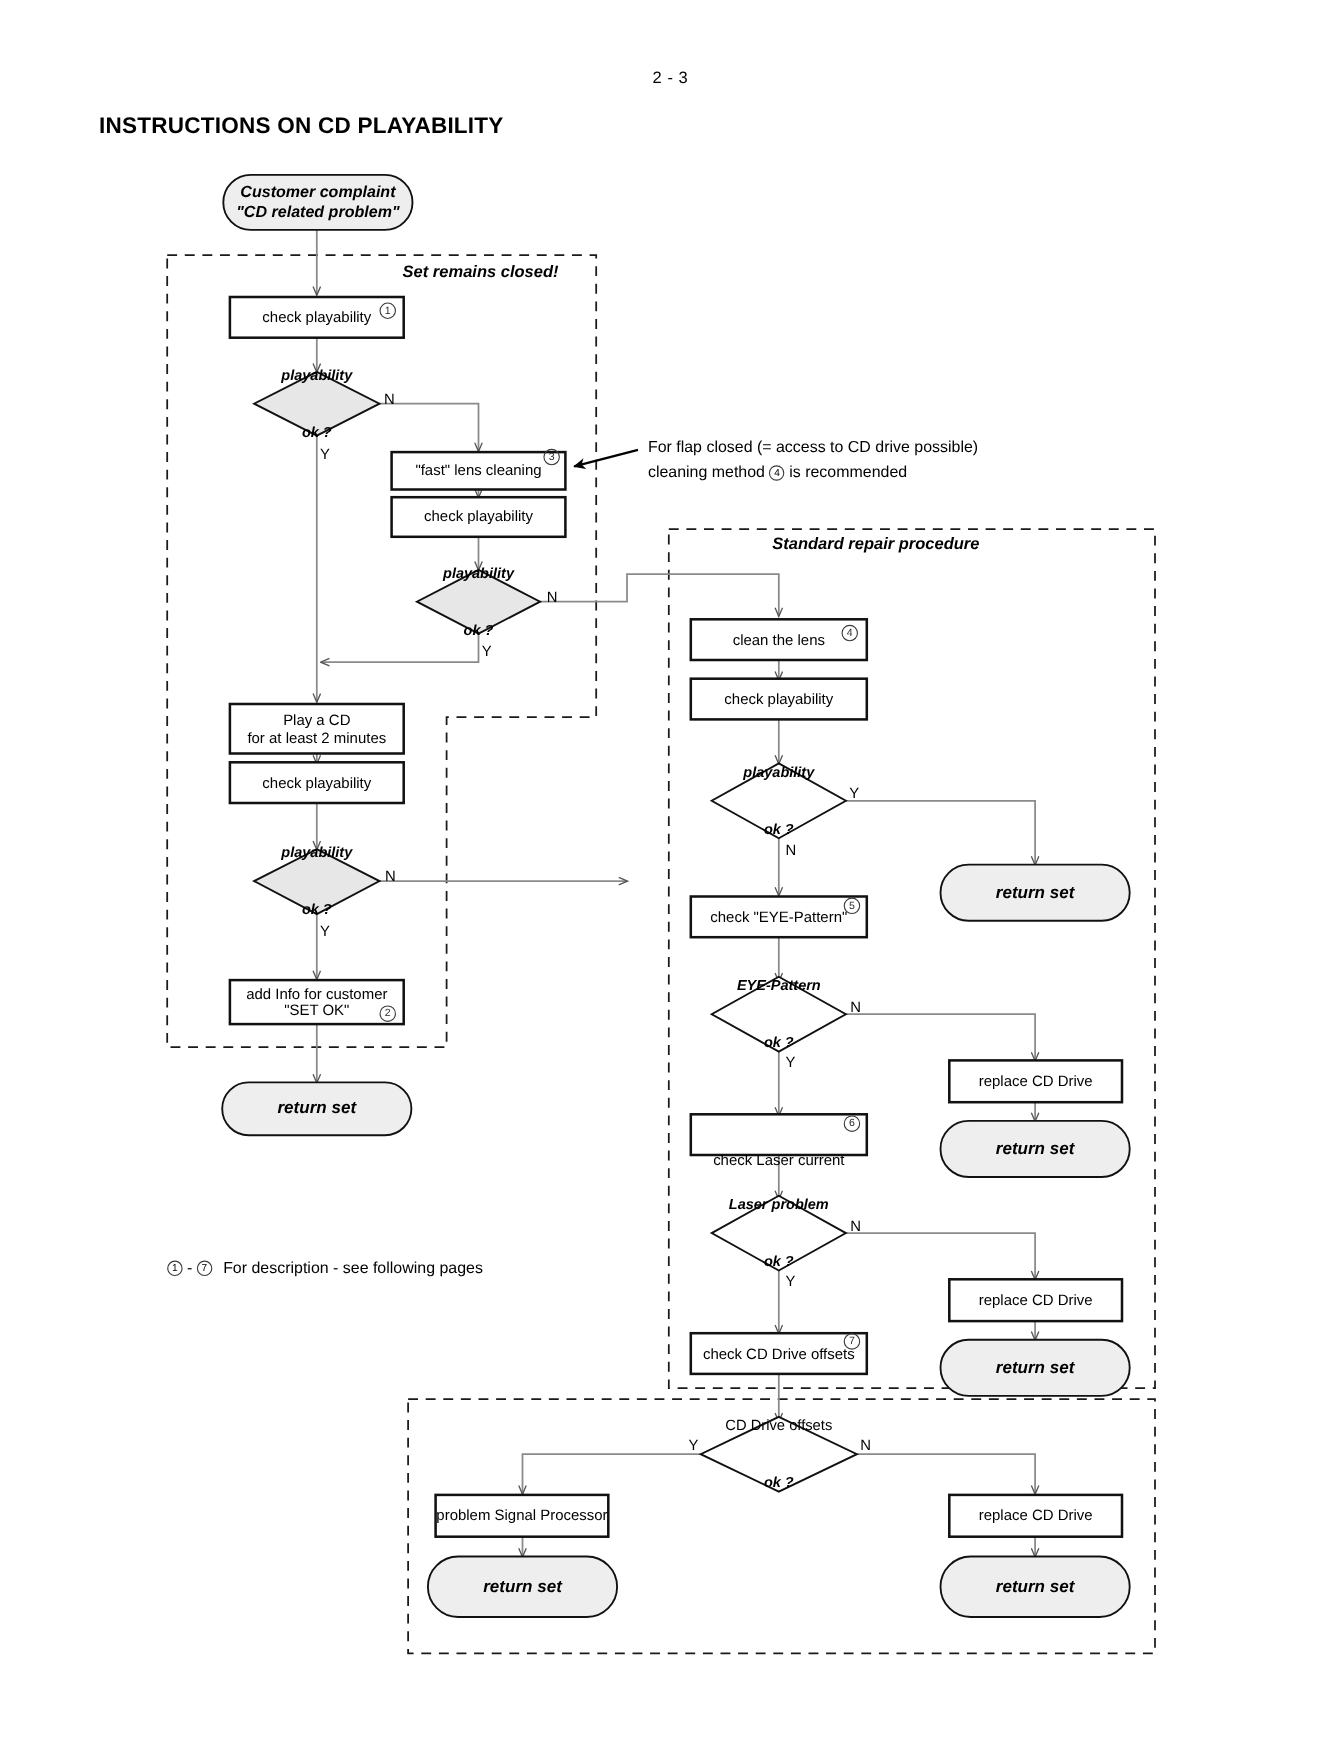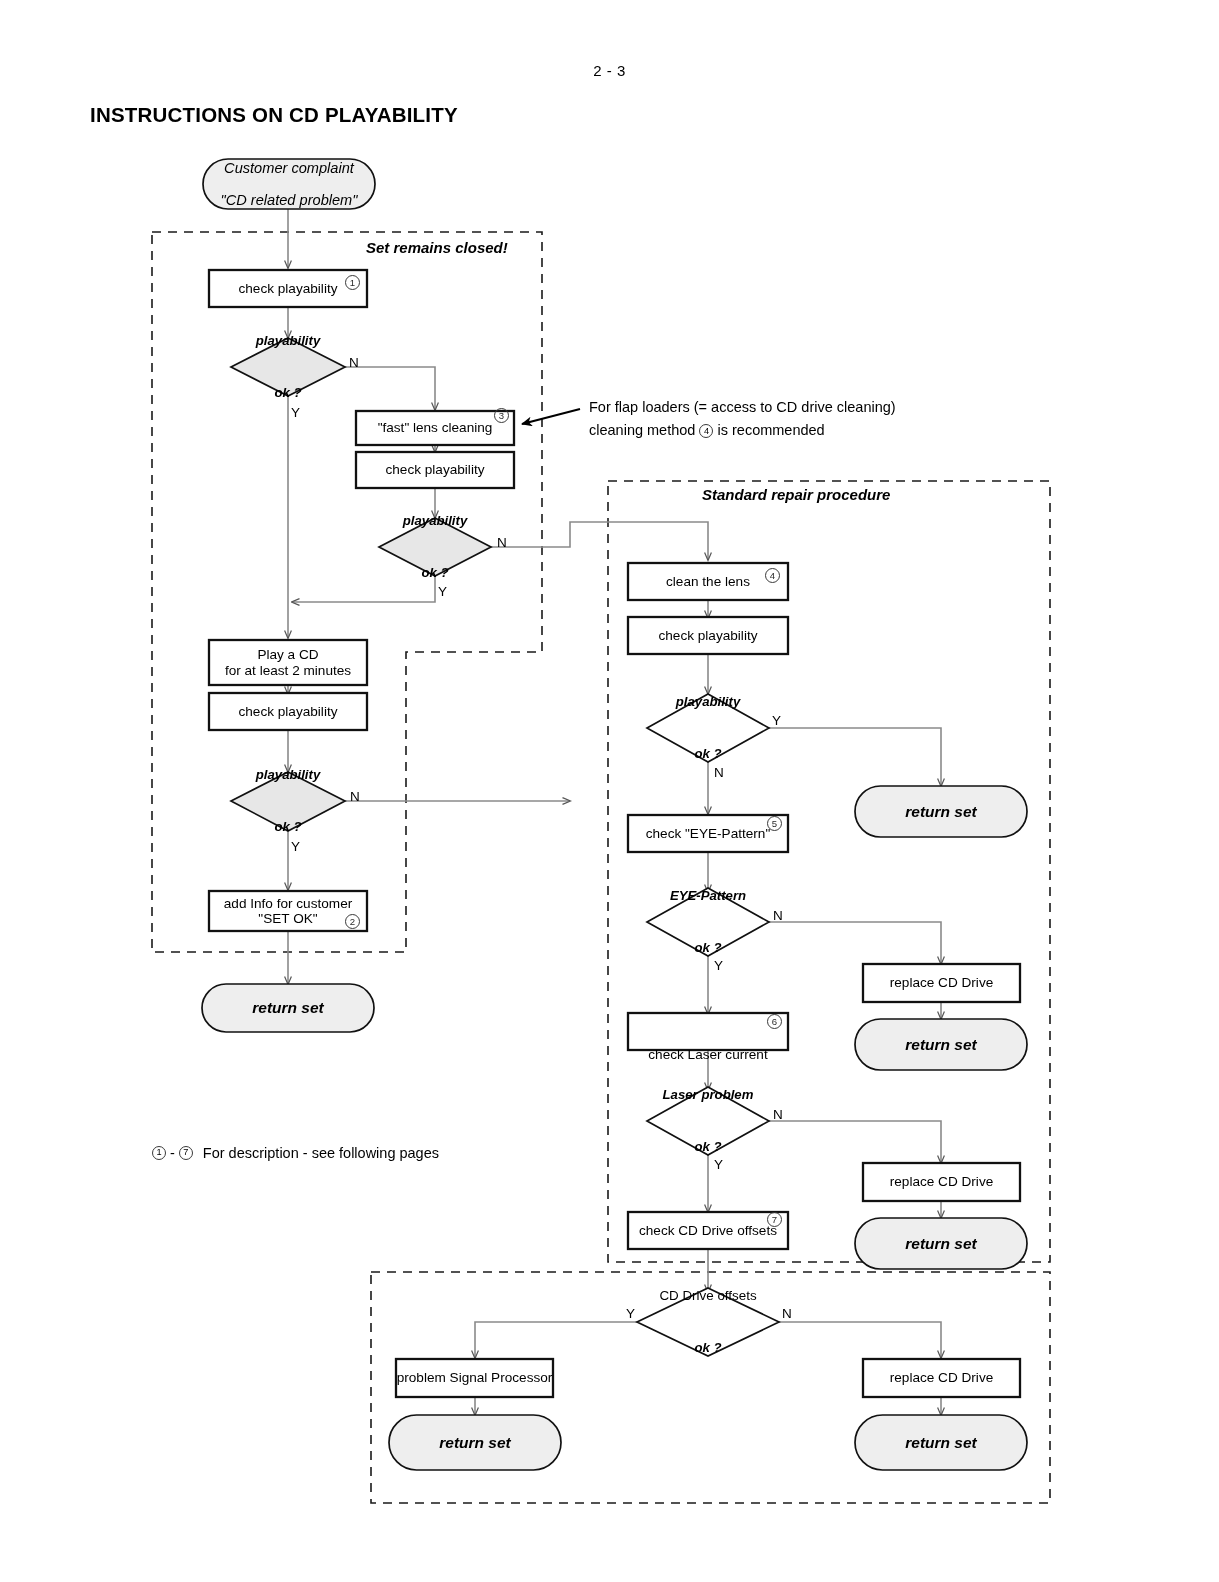--- a/index.html
+++ b/index.html
@@ -72,21 +72,21 @@
     justify-content: center;
     flex-direction: column;
     text-align: center;
     pointer-events: none;
     line-height: 15.5px;
   }
   .t-proc { font-size: 13.6px; }
   .t-term { font-size: 15.5px; font-weight: bold; font-style: italic; }
   .t-dec  { font-size: 13.2px; font-weight: bold; font-style: italic; line-height: 16px; gap: 36px; }
   .t-dec-plain { font-weight: normal; font-style: normal; font-size: 13.4px; }
-  .t-start { font-size: 14.6px; font-weight: normal; font-style: italic; line-height: 18px; justify-content: space-between; }
+  .t-start { font-size: 14.6px; font-weight: bold; font-style: italic; line-height: 18px; }
   .branch-lbl {
     position: absolute;
     font-size: 13.5px;
   }
   .circnum {
     position: absolute;
     width: 15px;
     height: 15px;
     border: 1px solid #3a3a3a;
     border-radius: 50%;
@@ -219,21 +219,21 @@
     <polygon points="708,1288 779,1322 708,1356 637,1322" fill="#fff" stroke="#111" stroke-width="1.7"></polygon>
   </svg>
 
   <div class="pageno">2 - 3</div>
   <div class="doc-title">INSTRUCTIONS ON CD PLAYABILITY</div>
 
   <div class="grp-label" style="left:366px; top:239px;">Set remains closed!</div>
   <div class="grp-label" style="left:702px; top:486px;">Standard repair procedure</div>
 
   <div class="note" style="left:589px; top:396px;">
-    <div>For flap loaders (= access to CD drive cleaning)</div>
+    <div>For flap closed (= access to CD drive possible)</div>
     <div>
       <span>cleaning method</span>
       <span class="inline-circ">4</span>
       <span>is recommended</span>
     </div>
   </div>
 
   <div class="legend">
     <span class="inline-circ">1</span>
     <span>-</span>

